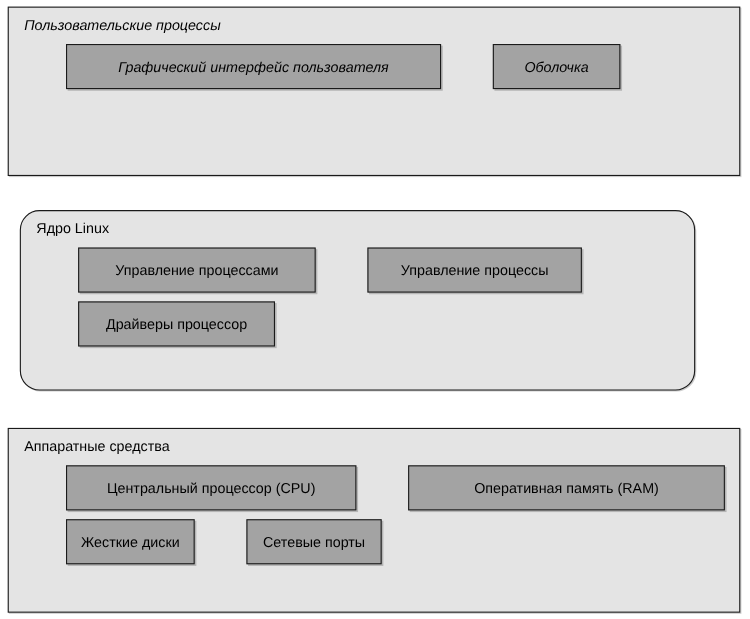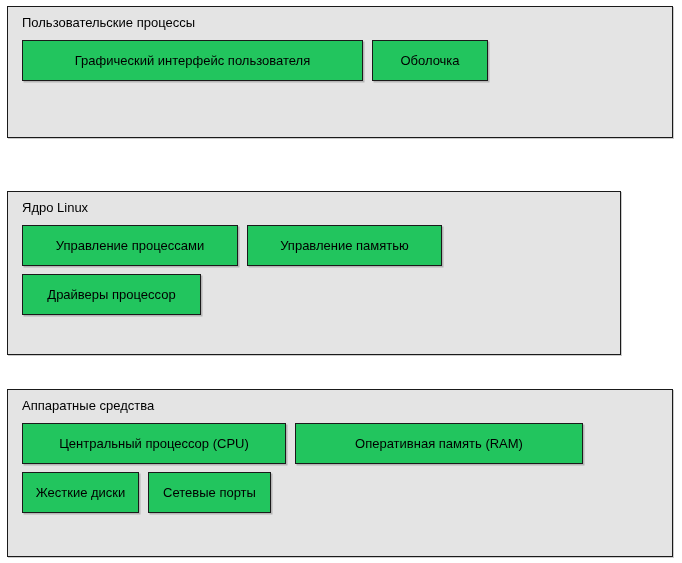--- a/index.html
+++ b/index.html
@@ -43,57 +43,58 @@
     left: 14px;
     right: 8px;
     top: 33px;
     display: flex;
     flex-wrap: wrap;
     gap: 8px 9px;
     align-content: flex-start;
   }
   .node {
     box-sizing: border-box;
-    background: #22c55e;
+    background: #a3a3a3;
     border: 1px solid #1a1a1a;
     box-shadow: 1.5px 1.5px 0 0 rgba(150,150,150,0.6);
     height: 41px;
     display: flex;
     align-items: center;
     justify-content: center;
     padding: 0 12px;
     font-size: 13px;
     line-height: 16px;
     color: #000000;
     white-space: nowrap;
+    margin-left: 38px;
   }
 
   
-  #layer-user      { left: 7px;  top: 6px;   width: 666px; height: 132px; }
-  #layer-kernel    { left: 7px;  top: 191px; width: 614px; height: 164px; }
+  #layer-user      { left: 7px;  top: 6px;   width: 666px; height: 154px; font-style: italic; }
+  #layer-kernel    { left: 18px;  top: 191px; width: 614px; height: 164px; border-radius: 18px; }
   #layer-hardware  { left: 7px;  top: 389px; width: 666px; height: 168px; }
 </style>
 </head>
 <body>
 
 <div id="diagram">
 
   <div class="layer" id="layer-user">
     <div class="layer-title">Пользовательские процессы</div>
     <div class="boxes">
       <div class="node" style="width: 341px;">Графический интерфейс пользователя</div>
       <div class="node" style="width: 116px;">Оболочка</div>
     </div>
   </div>
 
   <div class="layer" id="layer-kernel">
     <div class="layer-title">Ядро Linux</div>
     <div class="boxes">
       <div class="node" style="width: 216px;">Управление процессами</div>
-      <div class="node" style="width: 195px;">Управление памятью</div>
+      <div class="node" style="width: 195px;">Управление процессы</div>
       <div class="node" style="width: 179px;">Драйверы процессор</div>
     </div>
   </div>
 
   <div class="layer" id="layer-hardware">
     <div class="layer-title">Аппаратные средства</div>
     <div class="boxes">
       <div class="node" style="width: 264px;">Центральный процессор (CPU)</div>
       <div class="node" style="width: 288px;">Оперативная память (RAM)</div>
       <div class="node" style="width: 117px;">Жесткие диски</div>

